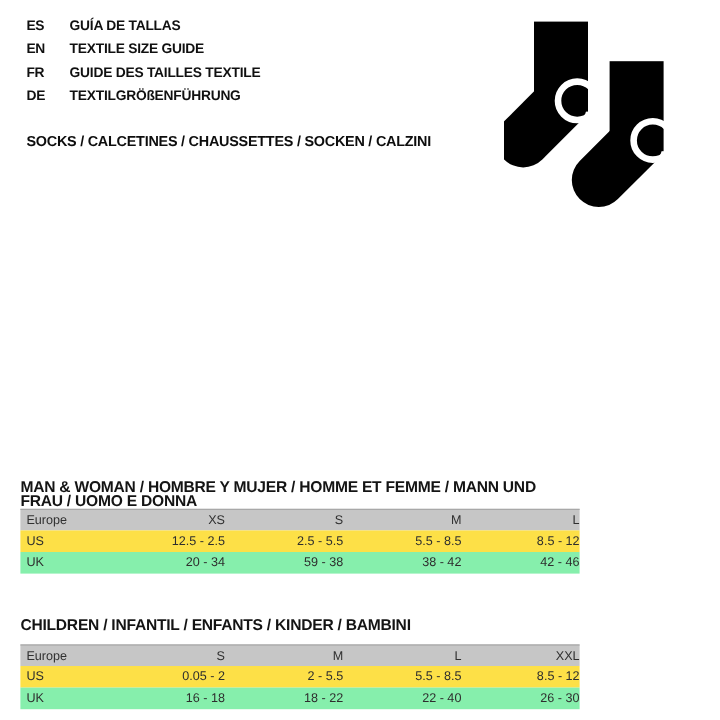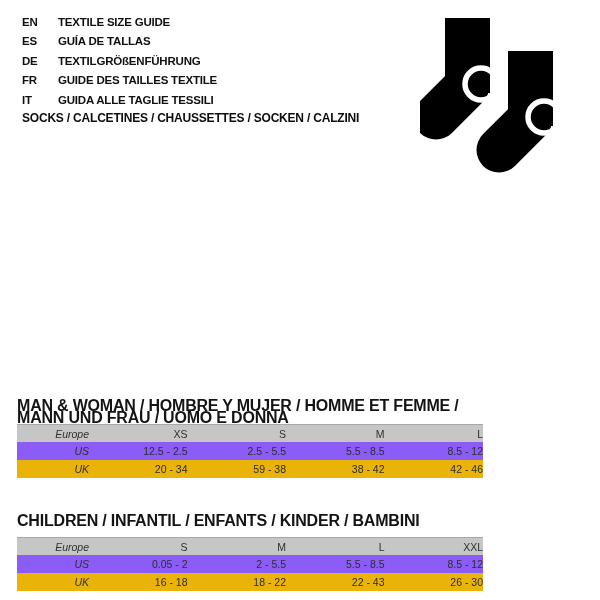--- a/index.html
+++ b/index.html
@@ -51,21 +51,21 @@
   
   .size-table {
     position: absolute;
     left: 17px;
     width: 466px;
   }
   #table-adult    { top: 400px; }
   #table-children { top: 515px; }
 
   .table-title {
-    font-size: 16px;
+    font-size: 13px;
     font-weight: 700;
     letter-spacing: -0.2px;
     color: #141414;
     height: 12px;
     line-height: 12px;
   }
   #table-adult .table-title    { margin-bottom: 12px; }
   #table-children .table-title { margin-bottom: 10px; }
 
   .t-row {
@@ -73,54 +73,49 @@
     align-items: center;
     height: 18px;
     font-size: 10.5px;
     color: #2e2e2e;
   }
   .t-head {
     background: #c6c6c6;
     border-top: 1px solid #a8a8a8;
     color: #303030;
   }
-  .row-us { background: #8b5cf6; }
-  .row-uk { background: #eab308; }
+  .row-us { background: #fde047; }
+  .row-uk { background: #86efac; }
 
   .cell { flex: 1; text-align: right; white-space: nowrap; }
   .cell.region {
     flex: 0 0 72px;
-    text-align: right;
+    text-align: left;
     padding-left: 5px;
-    font-style: italic;
   }
 </style>
 </head>
 <body>
 
 <div class="lang-block">
   <div class="lang-row">
-    <span class="lang-code">EN</span>
-    <span class="lang-label">TEXTILE SIZE GUIDE</span>
-  </div>
-  <div class="lang-row">
     <span class="lang-code">ES</span>
     <span class="lang-label">GUÍA DE TALLAS</span>
   </div>
   <div class="lang-row">
-    <span class="lang-code">DE</span>
-    <span class="lang-label">TEXTILGRÖßENFÜHRUNG</span>
+    <span class="lang-code">EN</span>
+    <span class="lang-label">TEXTILE SIZE GUIDE</span>
   </div>
   <div class="lang-row">
     <span class="lang-code">FR</span>
     <span class="lang-label">GUIDE DES TAILLES TEXTILE</span>
   </div>
   <div class="lang-row">
-    <span class="lang-code">IT</span>
-    <span class="lang-label">GUIDA ALLE TAGLIE TESSILI</span>
+    <span class="lang-code">DE</span>
+    <span class="lang-label">TEXTILGRÖßENFÜHRUNG</span>
   </div>
 </div>
 
 <div class="category-title">SOCKS / CALCETINES / CHAUSSETTES / SOCKEN / CALZINI</div>
 
 <div class="socks-icon-wrap">
   <svg width="165" height="180" viewBox="0 0 165 180" xmlns="http://www.w3.org/2000/svg">
     <defs>
       <g id="sock">
         <rect x="25" y="13" width="45" height="75" fill="#000"></rect>
@@ -171,16 +166,16 @@
     <div class="cell region">US</div>
     <div class="cell">0.05 - 2</div>
     <div class="cell">2 - 5.5</div>
     <div class="cell">5.5 - 8.5</div>
     <div class="cell">8.5 - 12</div>
   </div>
   <div class="t-row row-uk">
     <div class="cell region">UK</div>
     <div class="cell">16 - 18</div>
     <div class="cell">18 - 22</div>
-    <div class="cell">22 - 43</div>
+    <div class="cell">22 - 40</div>
     <div class="cell">26 - 30</div>
   </div>
 </div>
 
 </body></html>

